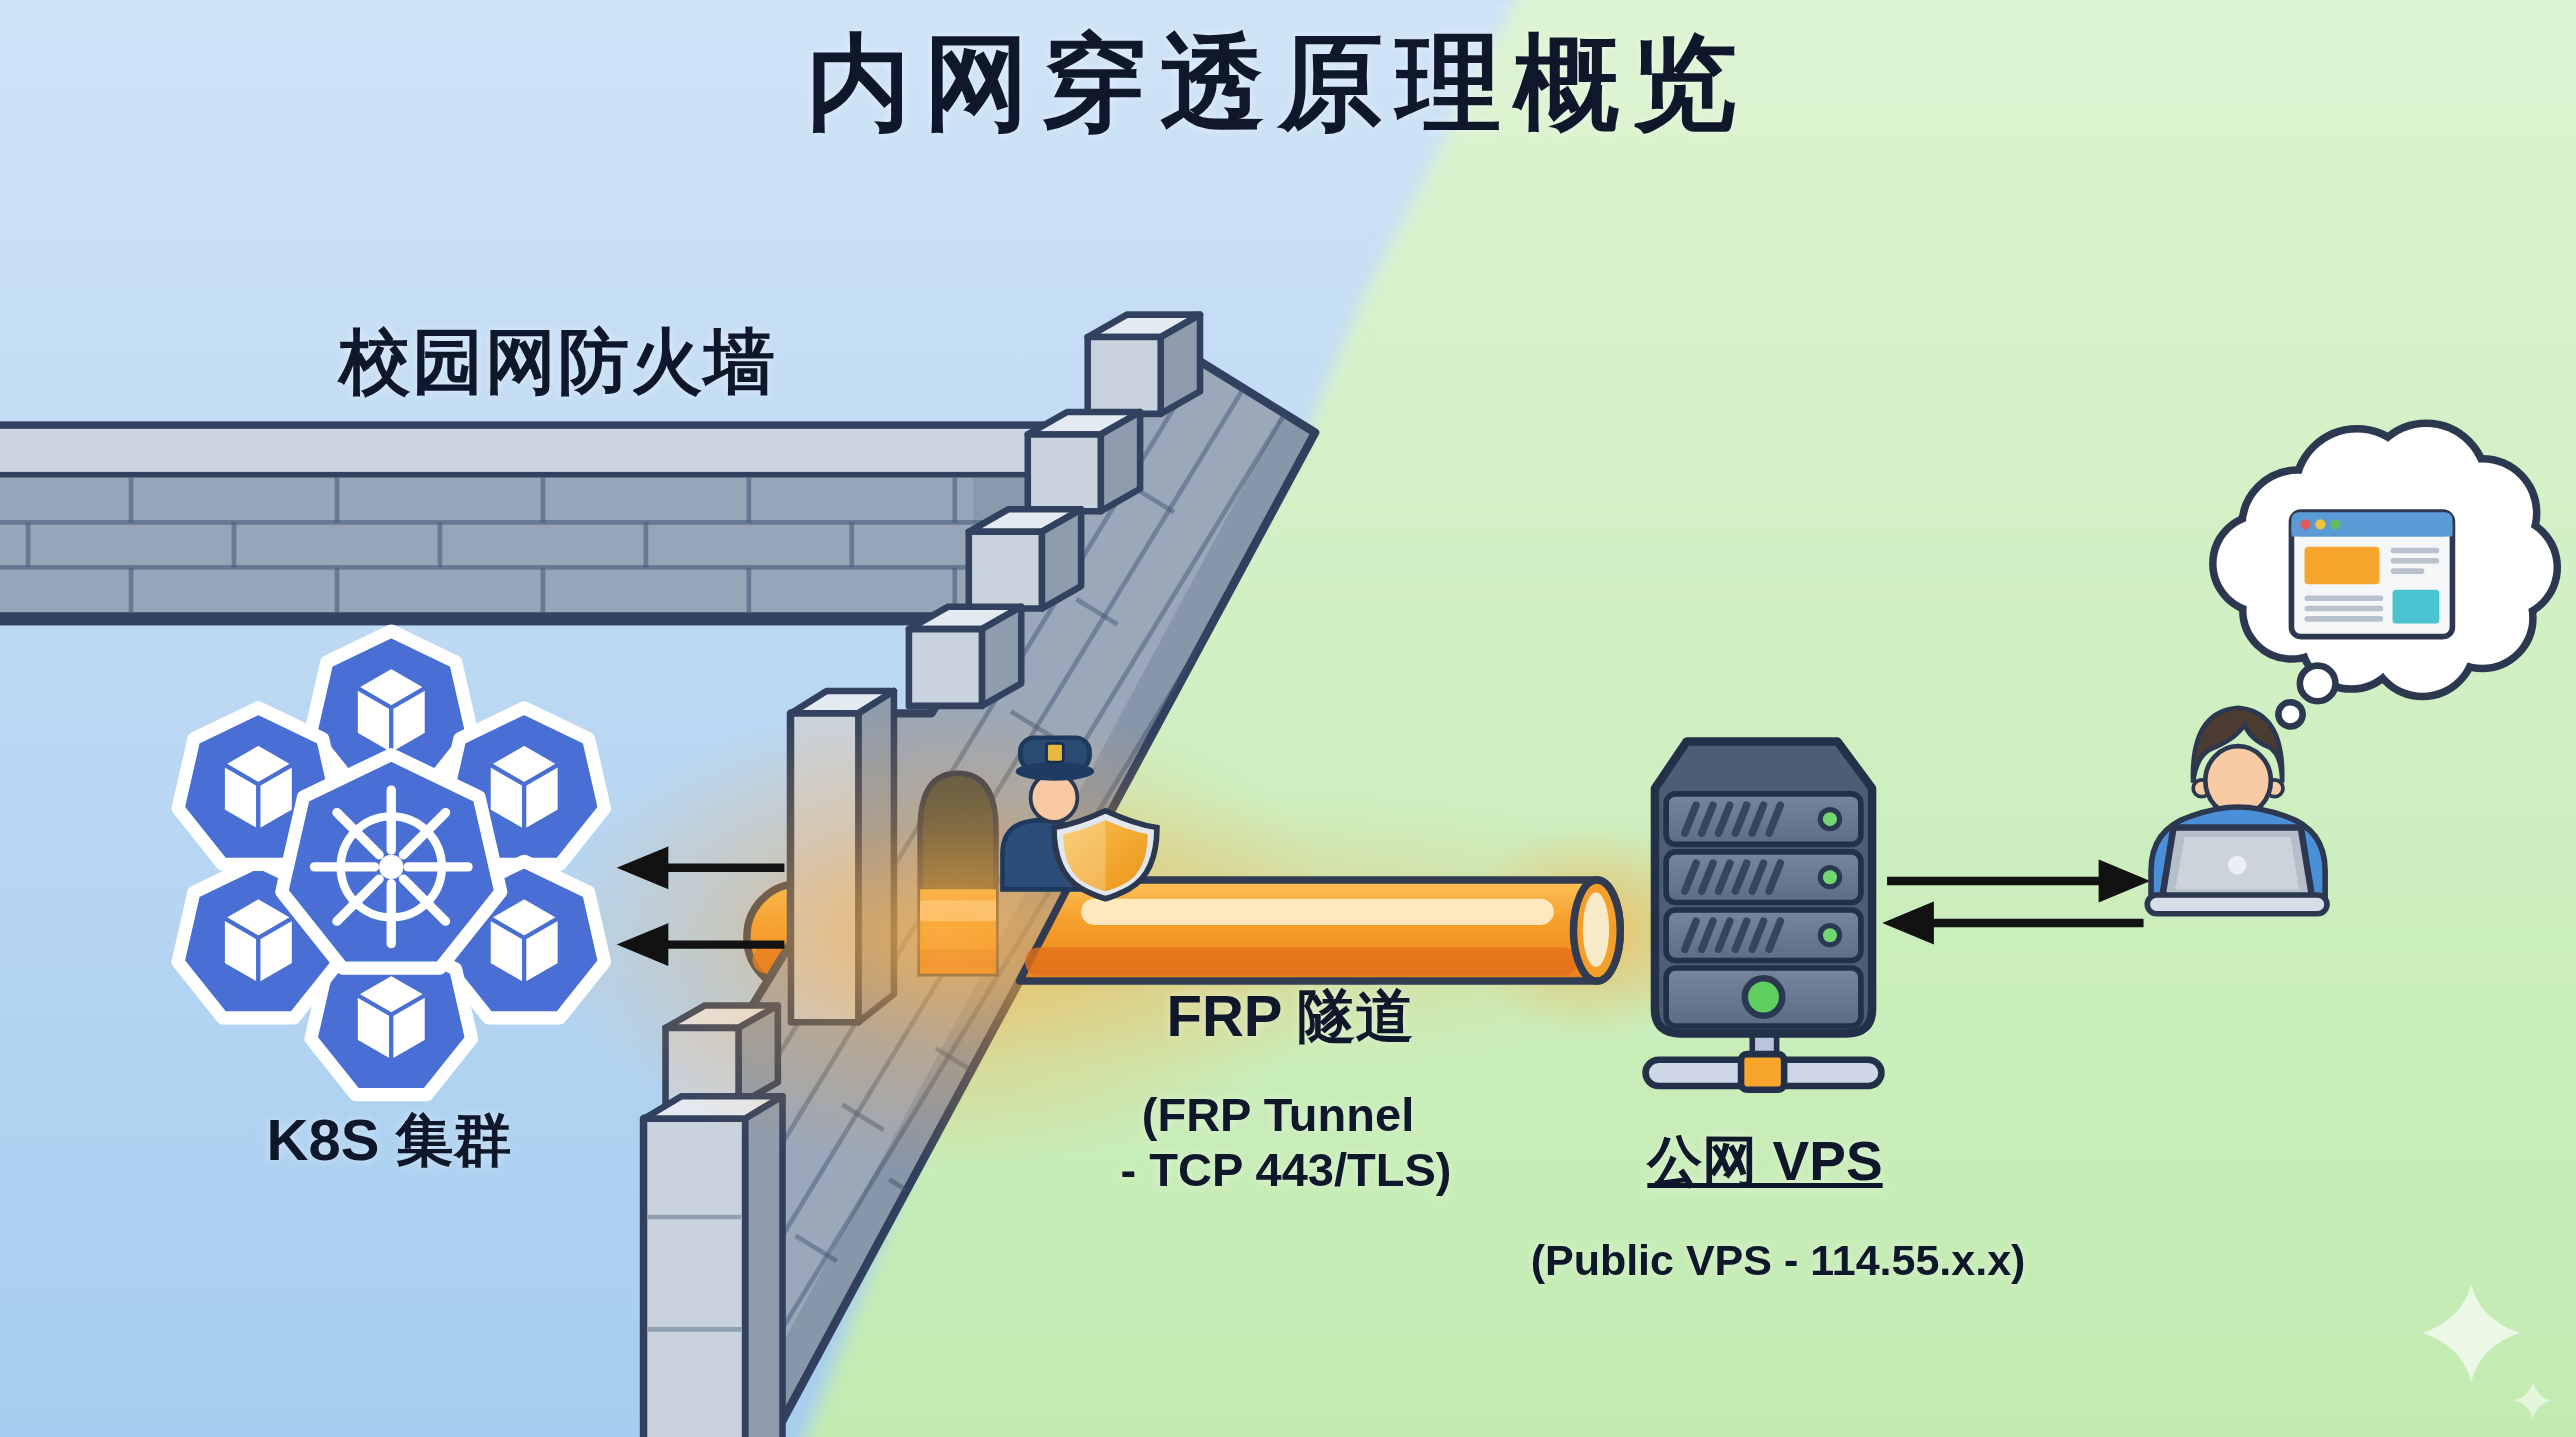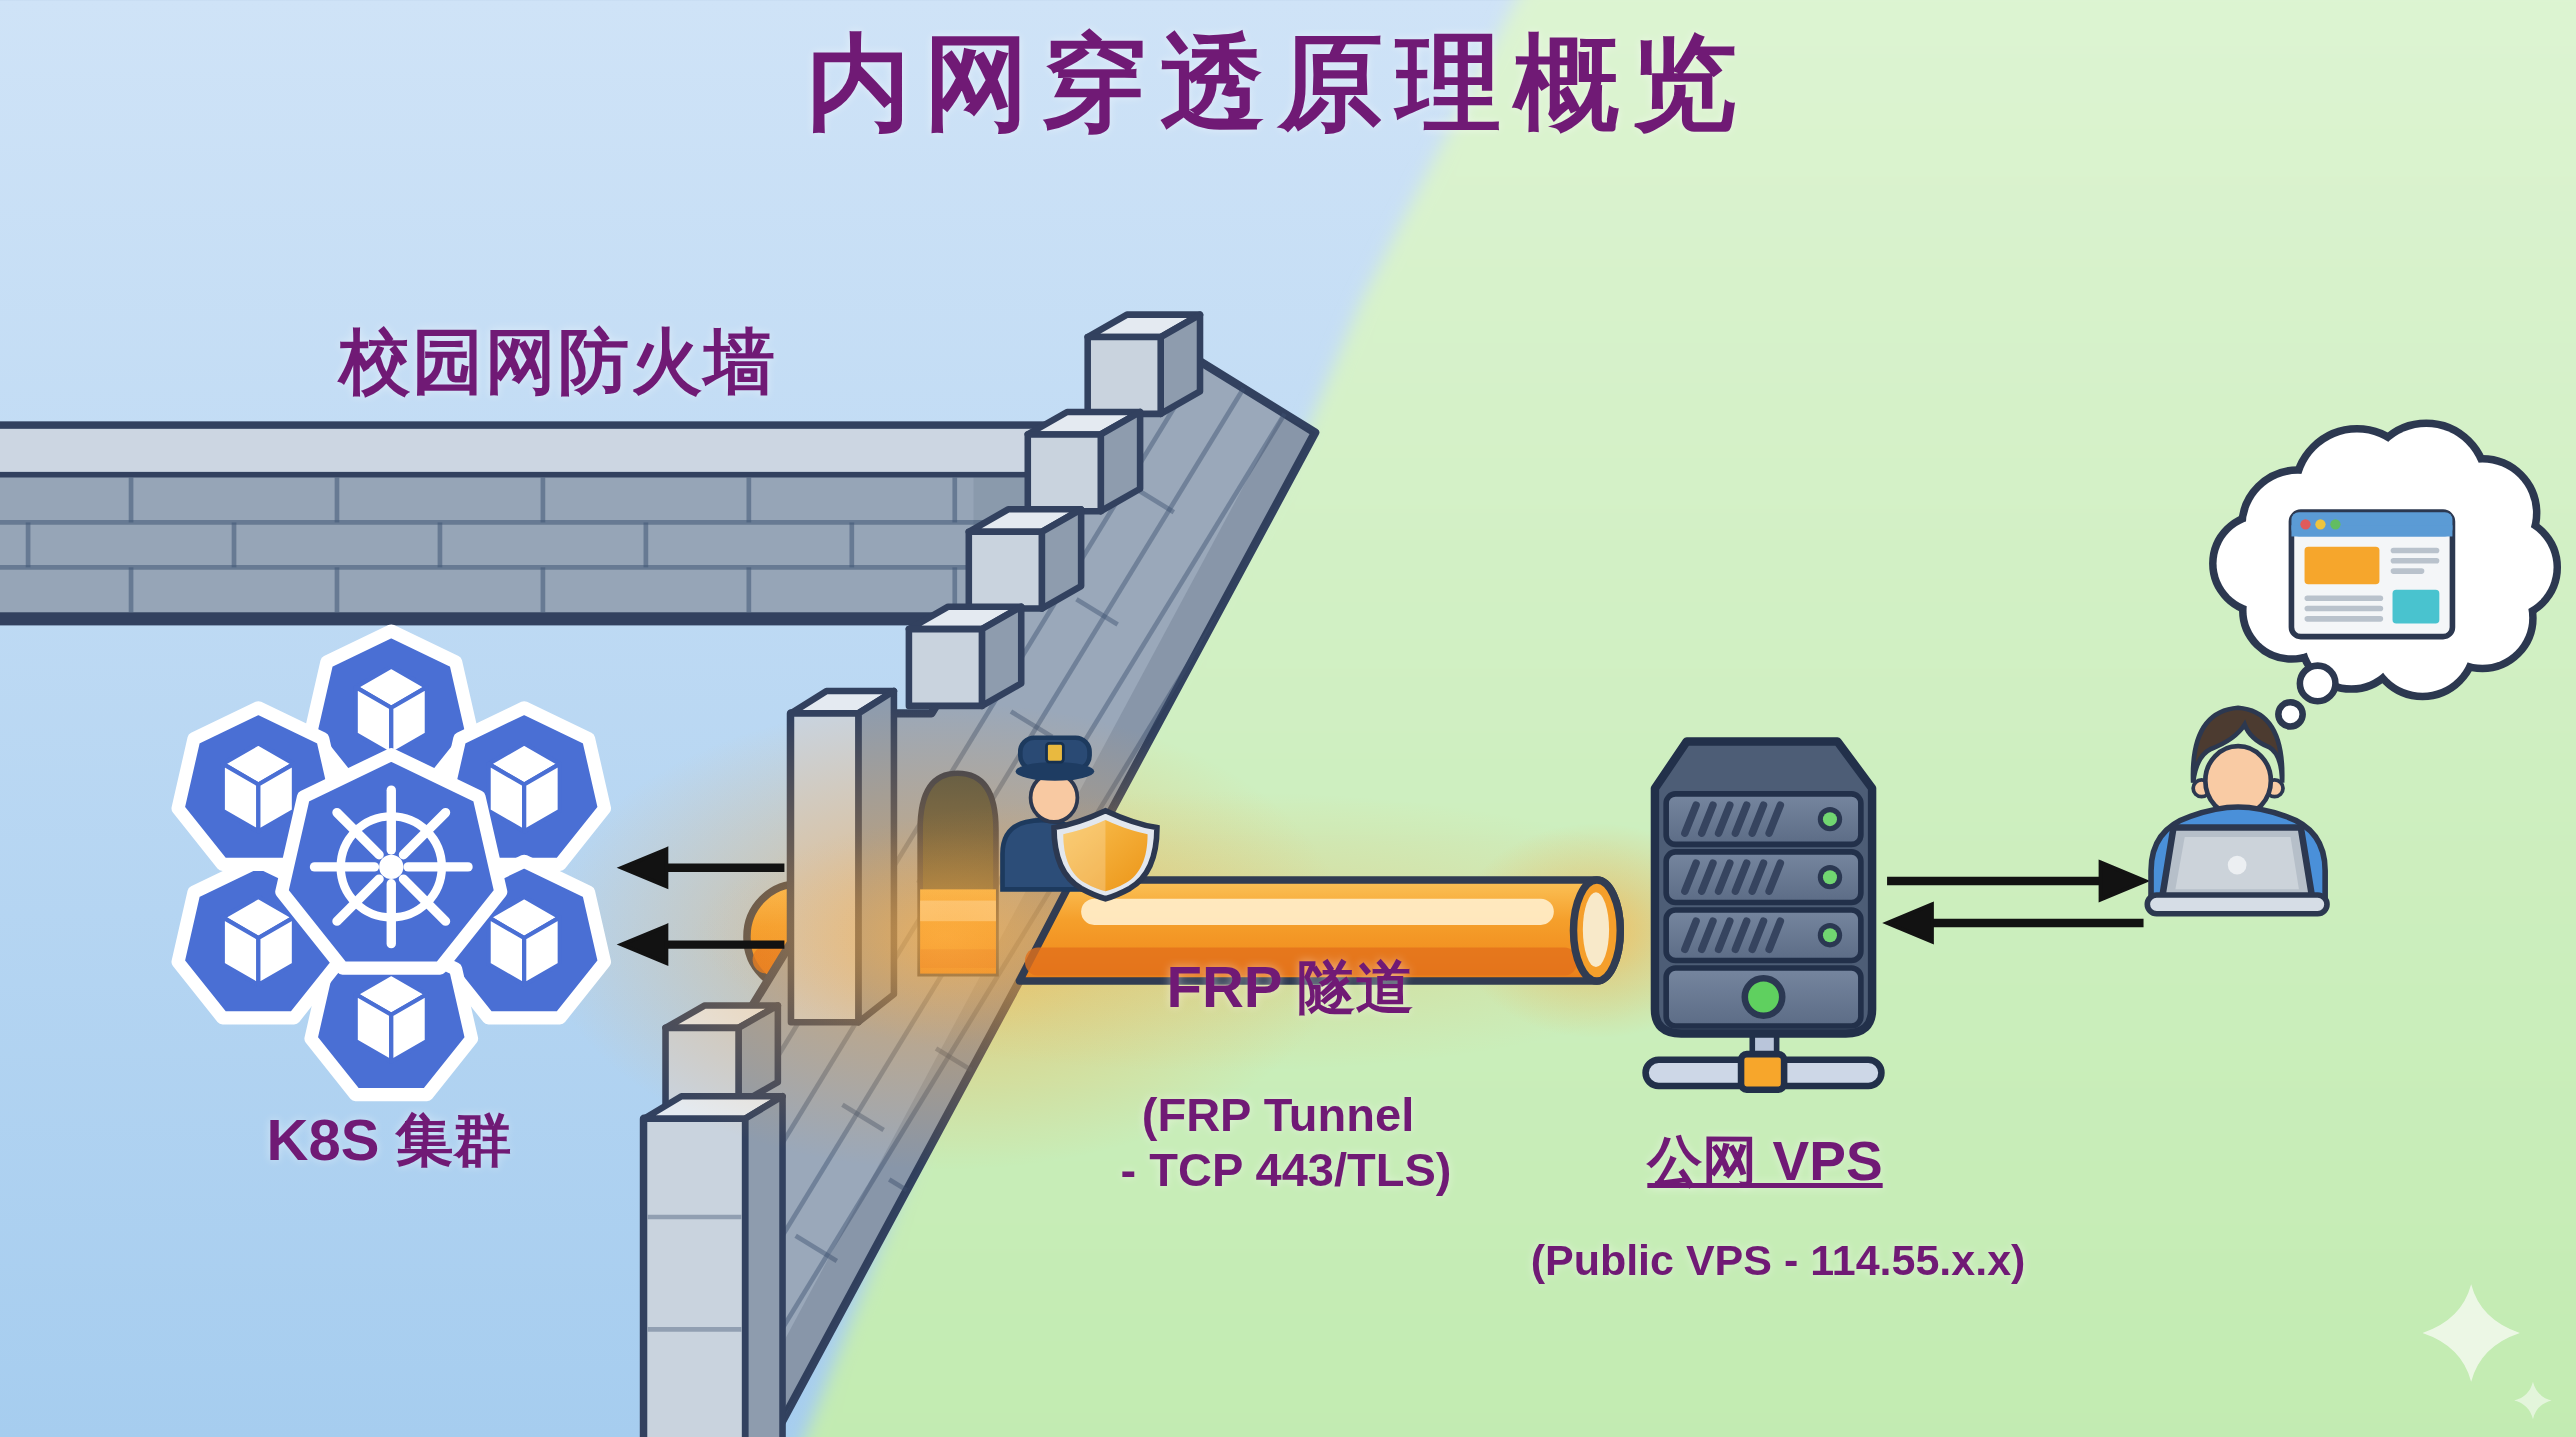--- a/index.html
+++ b/index.html
@@ -3,21 +3,21 @@
 <meta charset="utf-8">
 <style>
   html,body{margin:0;padding:0;background:#9db8d6;}
   #stage{
     position:relative;width:2576px;height:1438px;overflow:hidden;
     font-family:"Liberation Sans","DejaVu Sans",sans-serif;
   }
   #scene{position:absolute;left:0;top:0;width:100%;height:100%;display:block;}
   .lbl{
     position:absolute;transform:translateX(-50%);white-space:nowrap;
-    color:#701a75;font-weight:bold;line-height:1;text-align:center;
+    color:#0f172a;font-weight:bold;line-height:1;text-align:center;
     text-shadow:0 0 9.4px rgba(255,255,255,.45);
   }
   #title-label{font-size:105px;letter-spacing:13px;}
   #firewall-label{font-size:71px;letter-spacing:1.9px;}
   #k8s-label{font-size:58px;}
   #k8s-sublabel{font-size:41px;}
   #frp-label{font-size:58px;}
   #frp-sub1,#frp-sub2{font-size:47px;}
   #vps-label{font-size:55px;text-decoration:underline;}
   #vps-sublabel{font-size:43px;}
@@ -345,20 +345,20 @@
 
   <g>
     <path d="M2640,1372 Q2650,1410 2692,1424 Q2650,1438 2640,1476 Q2630,1438 2588,1424 Q2630,1410 2640,1372 Z" fill="#eef8e8" opacity="0.95"></path>
     <path d="M2706,1476 Q2710,1492 2726,1496 Q2710,1500 2706,1516 Q2702,1500 2686,1496 Q2702,1492 2706,1476 Z" fill="#eef8e8" opacity="0.75"></path>
   </g>
 </svg>
 
 <div class="lbl" id="title-label" style="left:1278px;top:30px;">内网穿透原理概览</div>
 <div class="lbl" id="firewall-label" style="left:558px;top:318px;margin-top:8px;">校园网防火墙</div>
 <div class="lbl" id="k8s-label" style="left:389px;top:1111px;">K8S 集群</div>
-<div class="lbl" id="frp-label" style="left:1290px;top:958px;">FRP 隧道</div>
+<div class="lbl" id="frp-label" style="left:1290px;top:987px;">FRP 隧道</div>
 <div class="lbl" id="frp-sub1" style="left:1278px;top:1091px;">(FRP Tunnel</div>
 <div class="lbl" id="frp-sub2" style="left:1286px;top:1146px;text-align:right;">- TCP 443/TLS)</div>
 <div class="lbl" id="vps-label" style="left:1765px;top:1134px;">公网 VPS</div>
 <div class="lbl" id="vps-sublabel" style="left:1778px;top:1239px;">(Public VPS - 114.55.x.x)</div>
 
 </div>
 
 
 </body></html>

